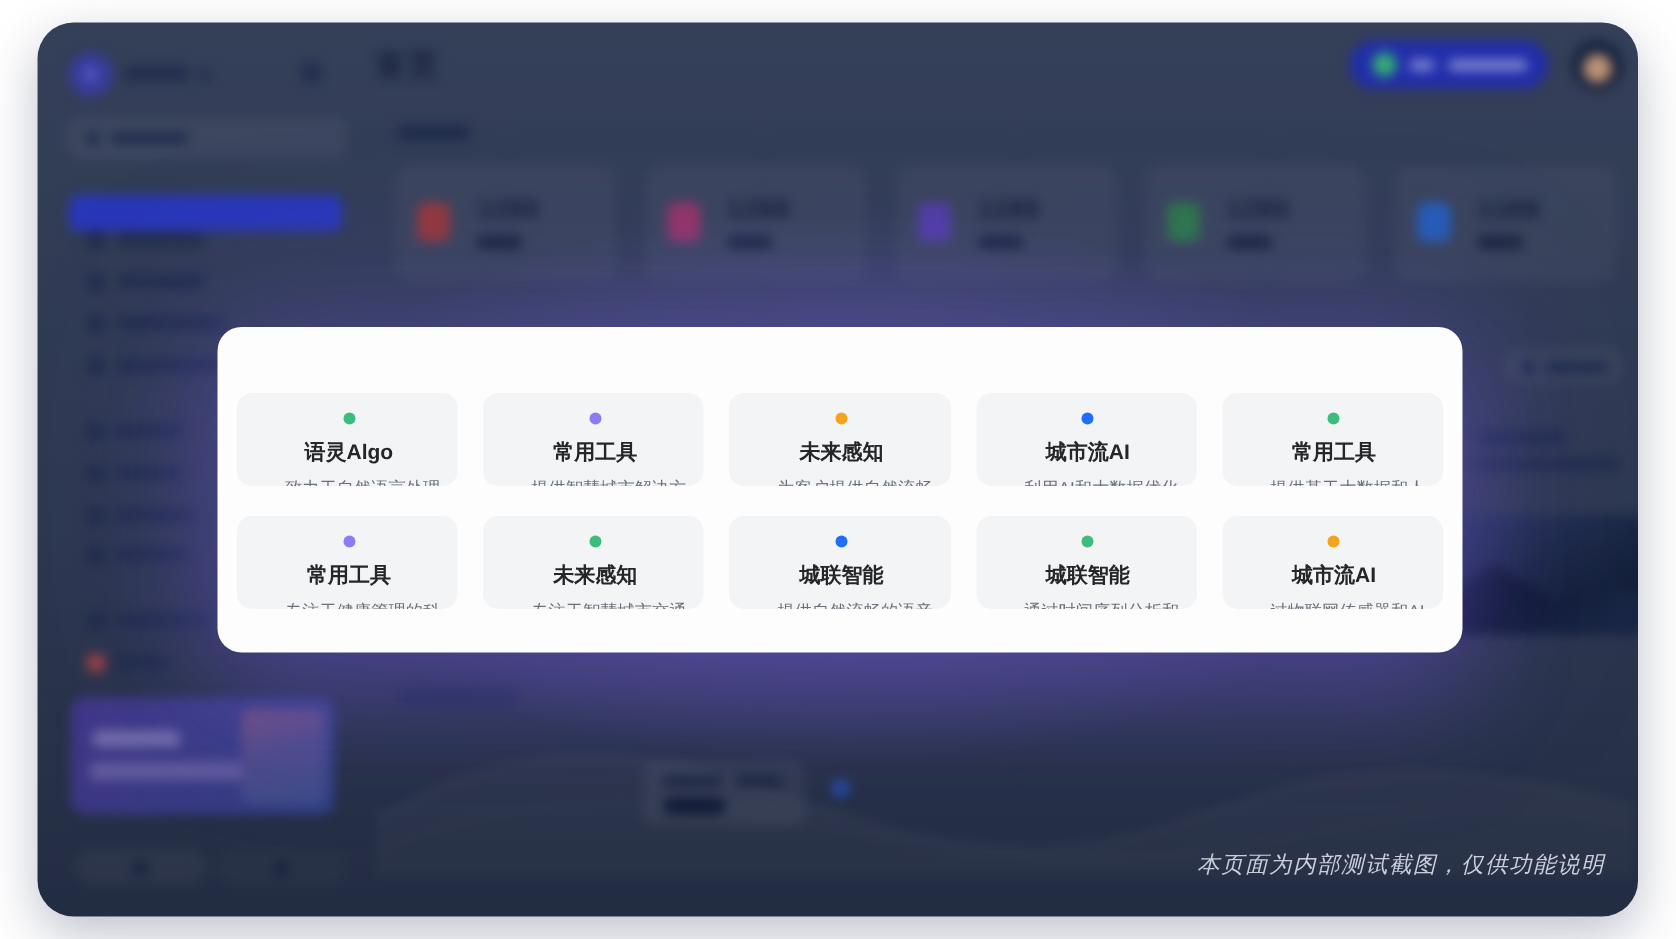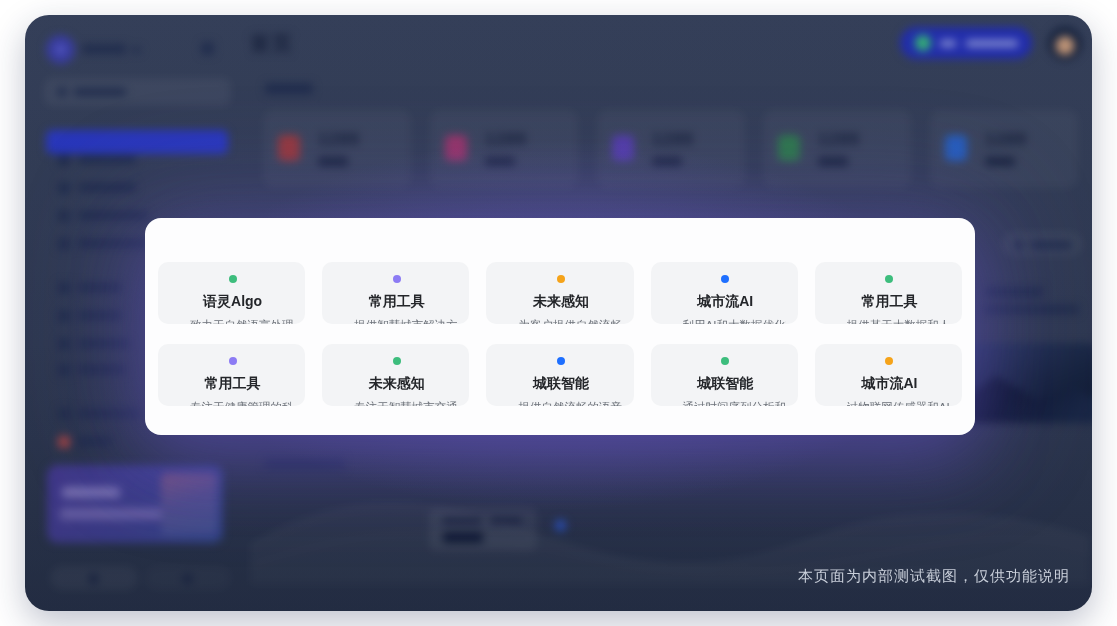--- a/index.html
+++ b/index.html
@@ -85,21 +85,21 @@
     border-radius:3px; background:#121d38; }
   .chart-dot { left:531px; top:506px; width:9px; height:9px; border-radius:50%;
     background:#2f63e8; box-shadow:0 0 0 3px rgba(47,99,232,.25); }
 
   
   .glow { position:absolute; inset:0; pointer-events:none;
     background:
       radial-gradient(48% 42% at 50% 52%, rgba(129,108,235,.34) 0%, rgba(129,108,235,.16) 48%, rgba(129,108,235,0) 74%),
       linear-gradient(180deg, rgba(13,18,38,.06) 0%, rgba(13,18,38,.16) 70%, rgba(15,21,42,.30) 100%); }
   .caption { position:absolute; right:22px; top:552px; font-size:15px;
-    color:#c9cfda; letter-spacing:1px; }
+    color:#c9cfda; letter-spacing:1px;font-style:italic; }
 
   
   .modal { position:absolute; left:120px; top:203px; width:830px; height:217px;
     background:#fdfdfe; border-radius:16px;
     box-shadow:0 24px 70px rgba(96,76,190,.45), 0 0 110px 18px rgba(116,96,214,.28);
     padding:20px 13px 24px 13px; }
   .modal-head { display:flex; justify-content:space-between; align-items:center;
     padding:0 9px 0 9px; height:18px; }
   .modal-title { font-size:14px; color:#3d434b; }
   .add-tool { font-size:13.5px; color:#4b515a; cursor:pointer; }

